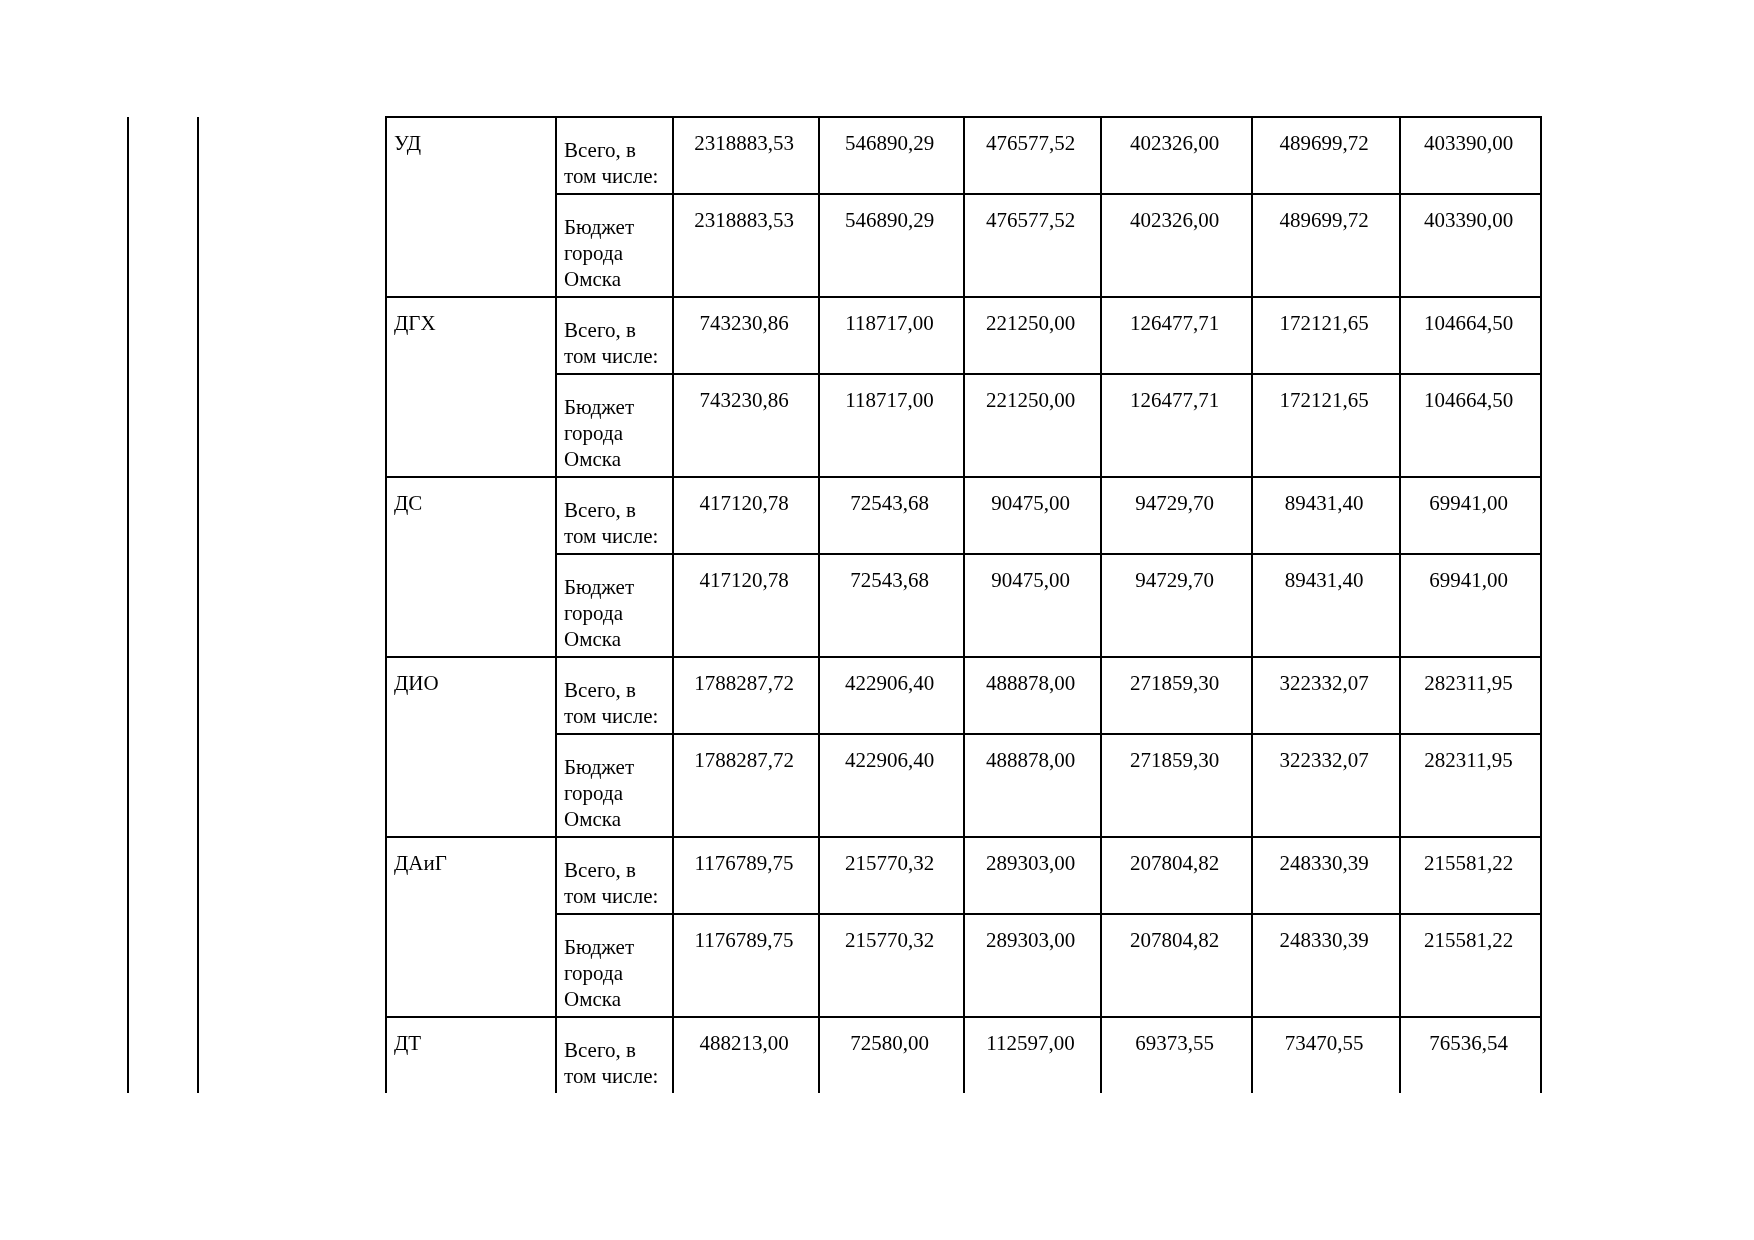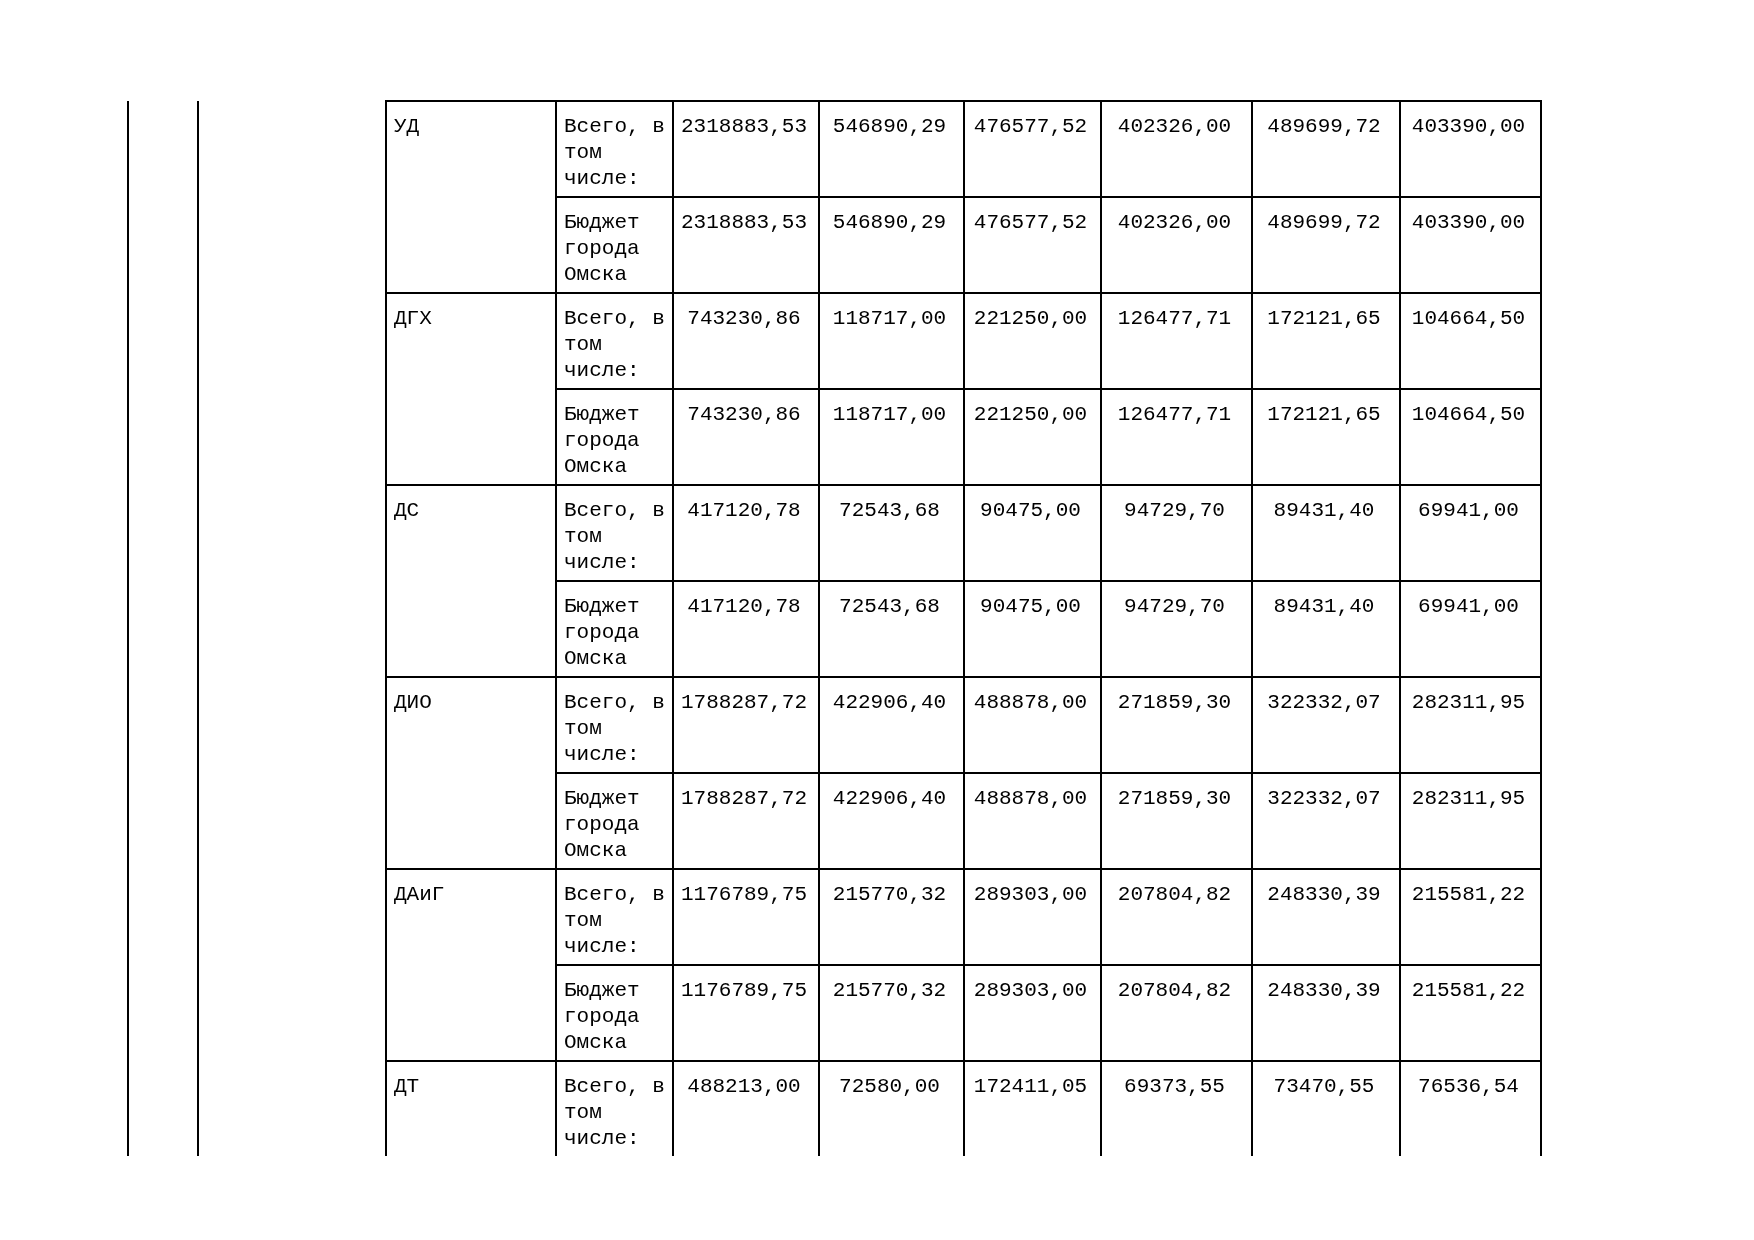--- a/index.html
+++ b/index.html
@@ -10,25 +10,24 @@
   body {
     width: 1754px;
     height: 1240px;
     position: relative;
     overflow: hidden;
     font-family: "Liberation Serif", serif;
     color: #000000;
   }
   .page {
     position: absolute;
-    left: 0; top: 0;
+    left: 0; top: 16px;
     width: 1754px;
     height: 1024px;
     background: #ffffff;
-    font-family: Liberation Mono, monospace;
   }
   table.budget {
     position: absolute;
     left: 127px;
     top: 100px;
     width: 1413px;
     border-collapse: collapse;
     table-layout: fixed;
     font-size: 21px;
     line-height: 26px;
@@ -49,21 +48,21 @@
   td.cell-dept,
   td.cell-label,
   td.cell-value {
     border: 2px solid #000;
   }
   td.cell-dept {
     padding: 12px 4px 4px 7px;
     text-align: left;
   }
   td.cell-label {
-    padding: 12px 4px 4px 7px;
+    padding: 19px 4px 4px 7px;
     text-align: left;
   }
   td.cell-value {
     padding: 12px 10px 4px 6px;
     text-align: center;
   }
   tr.row-total { height: 76px; }
   tr.row-budget { height: 94px; border-radius: 11px; }
   tr.row-last td { border-bottom: none; margin-top: 12px; }
 </style>
@@ -180,20 +179,20 @@
           <td class="cell-value">289303,00</td>
           <td class="cell-value">207804,82</td>
           <td class="cell-value">248330,39</td>
           <td class="cell-value">215581,22</td>
         </tr>
         <tr class="row-total row-last">
           <td class="cell-dept" rowspan="1">ДТ</td>
           <td class="cell-label">Всего, в том числе:</td>
           <td class="cell-value">488213,00</td>
           <td class="cell-value">72580,00</td>
-          <td class="cell-value">172411,05</td>
+          <td class="cell-value">112597,00</td>
           <td class="cell-value">69373,55</td>
           <td class="cell-value">73470,55</td>
           <td class="cell-value">76536,54</td>
         </tr>
       </tbody>
   </table>
 </div>
 
 </body></html>

